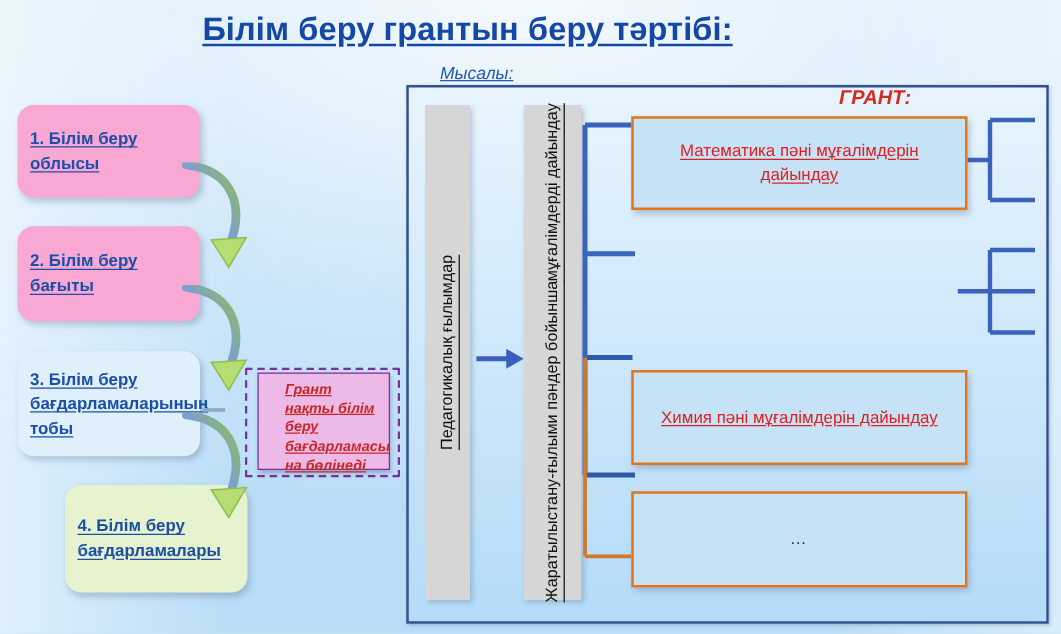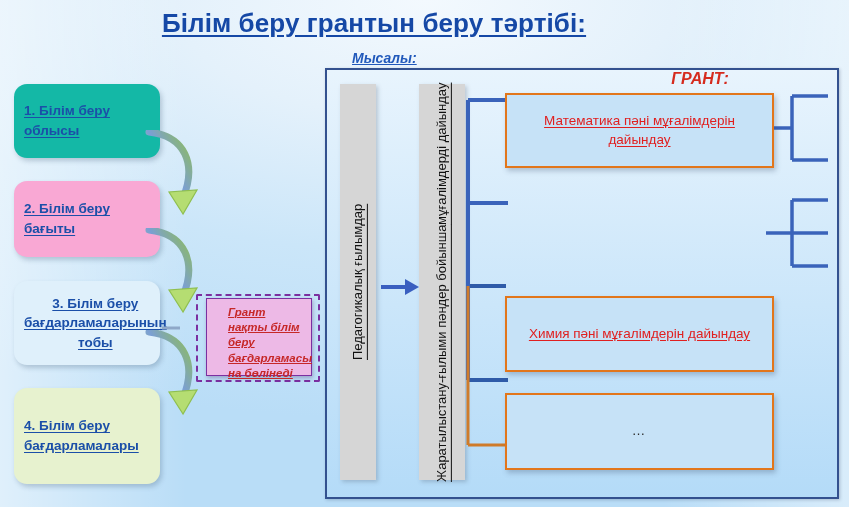--- a/index.html
+++ b/index.html
@@ -21,39 +21,39 @@
 
   
   .title{
     position:absolute;left:0;top:8px;width:748px;text-align:center;
     font-size:26px;font-weight:bold;color:#1548a6;
     text-decoration:underline;text-underline-offset:3px;
     letter-spacing:.1px;white-space:nowrap;
   }
   .example-label{
     position:absolute;left:352px;top:50px;
-    font-size:14px;font-weight:bold;font-style:italic;color:#2159bb;
+    font-size:14px;font-weight:normal;font-style:italic;color:#2159bb;
     text-decoration:underline;
   }
 
   
   .step{
     position:absolute;left:14px;width:146px;border-radius:13px;
     box-shadow:2px 3px 5px rgba(60,90,120,.28);
     display:flex;align-items:center;
   }
   .step .txt{
     padding:0 10px;font-size:13.5px;font-weight:bold;color:#1b4fa8;
     line-height:1.45;text-decoration:underline;text-decoration-color:#1b4fa8;
     text-underline-offset:2px;
   }
-  #step1{top:84px;height:74px;background:#14b8a6;}
+  #step1{top:84px;height:74px;background:#f9a8d4;}
   #step2{top:181px;height:76px;background:#f9a8d4;}
-  #step3{top:281px;height:84px;background:#dff0fb;text-align:center;}
-  #step4{top:388px;height:96px;background:#e7f2cf;}
+  #step3{top:281px;height:84px;background:#dff0fb;}
+  #step4{top:388px;height:86px;background:#e7f2cf;margin-left:38px;}
 
   
   .garrow{position:absolute;width:60px;height:92px;}
   #ga1{left:143px;top:130px;}
   #ga2{left:143px;top:228px;}
   #ga3{left:143px;top:330px;}
 
   
   .note-outer{
     position:absolute;left:196px;top:294px;width:120px;height:84px;

